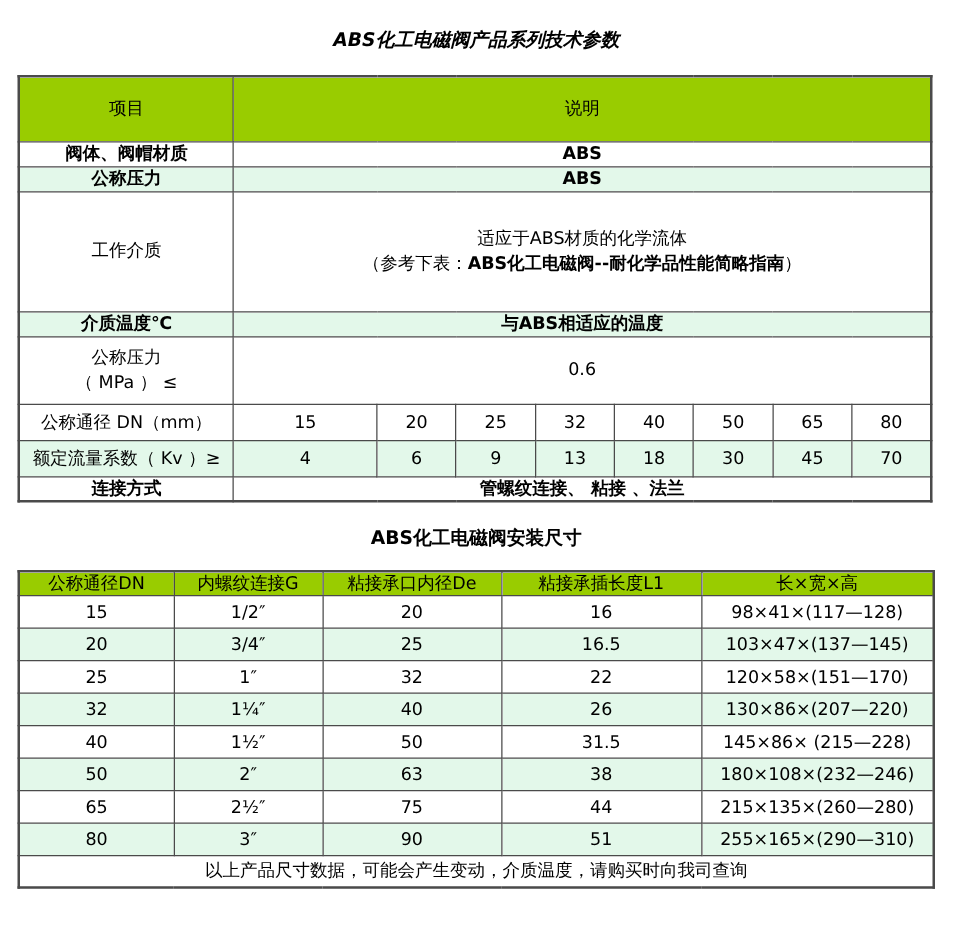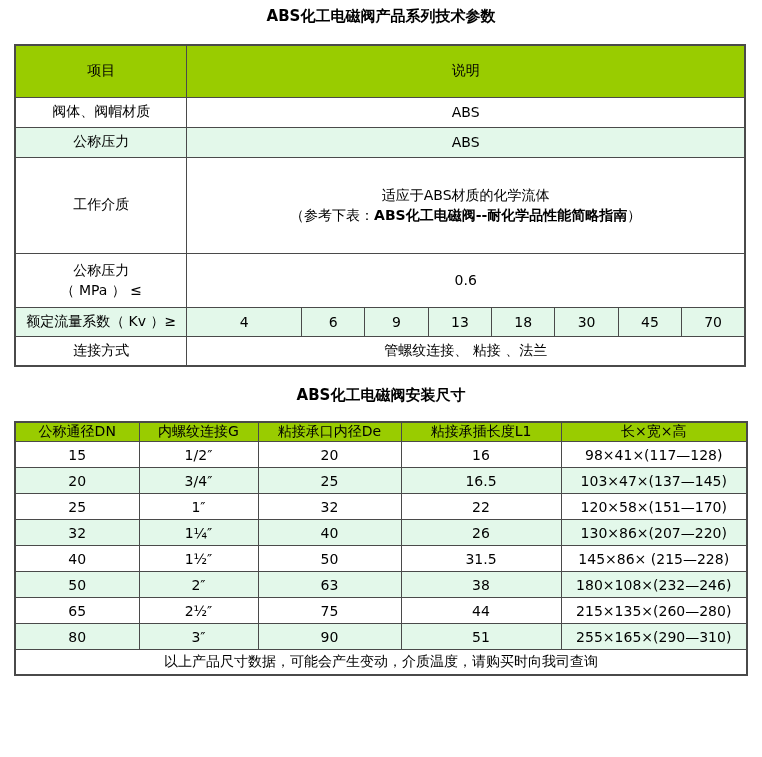--- a/index.html
+++ b/index.html
@@ -4,36 +4,36 @@
 <style>
   html,body{margin:0;padding:0;}
   body{
     width:762px;height:757px;background:#ffffff;color:#000;
     font-family:"DejaVu Sans","Liberation Sans",sans-serif;
     -webkit-font-smoothing:antialiased;
   }
   .page-title{
     text-align:center;font-weight:bold;font-size:15px;line-height:16px;
   }
-  .title-1{padding-top:8px;}
+  .title-1{padding-top:24px;font-style:italic;}
   .title-2{margin-top:20px;}
   table{
     border-collapse:collapse;table-layout:fixed;margin-left:14px;
     border:2px solid #4a4a4a;
   }
   .t1{margin-top:20px;width:732px;}
   .t2{margin-top:18px;width:732px;}
   td{
     border:1px solid #4a4a4a;text-align:center;vertical-align:middle;
     font-size:14px;padding:0;overflow:hidden;
   }
   .hdr td{background:#99CC00;}
   .mint td{background:#E3F8EA;}
   .h36{height:52px;}.h34{height:16px;}
-  .h30{height:30px;}.h29{height:29px;}
+  .h30{height:20px;font-weight:bold;}.h29{height:29px;}
   .h80{height:96px;}.h54{height:54px;}
   .h26{height:26px;}.h25{height:25px;}
   .two-line div{line-height:20px;}
   .b{font-weight:bold;}
 </style>
 </head>
 <body>
 
 <div class="page-title title-1">ABS化工电磁阀产品系列技术参数</div>
 
@@ -62,26 +62,41 @@
     <td>公称压力</td>
     <td colspan="8">ABS</td>
   </tr>
   <tr class="h80">
     <td>工作介质</td>
     <td colspan="8" class="two-line">
       <div>适应于ABS材质的化学流体</div>
       <div><span>（参考下表：</span><span class="b">ABS化工电磁阀--耐化学品性能简略指南</span><span>）</span></div>
     </td>
   </tr>
+  <tr class="mint h30">
+    <td>介质温度℃</td>
+    <td colspan="8">与ABS相适应的温度</td>
+  </tr>
   <tr class="h54">
     <td class="two-line">
       <div>公称压力</div>
       <div>（ MPa ） ≤</div>
     </td>
     <td colspan="8">0.6</td>
+  </tr>
+  <tr class="h29">
+    <td>公称通径 DN（mm）</td>
+    <td>15</td>
+    <td>20</td>
+    <td>25</td>
+    <td>32</td>
+    <td>40</td>
+    <td>50</td>
+    <td>65</td>
+    <td>80</td>
   </tr>
   <tr class="mint h29">
     <td>额定流量系数（ Kv ）≥</td>
     <td>4</td>
     <td>6</td>
     <td>9</td>
     <td>13</td>
     <td>18</td>
     <td>30</td>
     <td>45</td>

